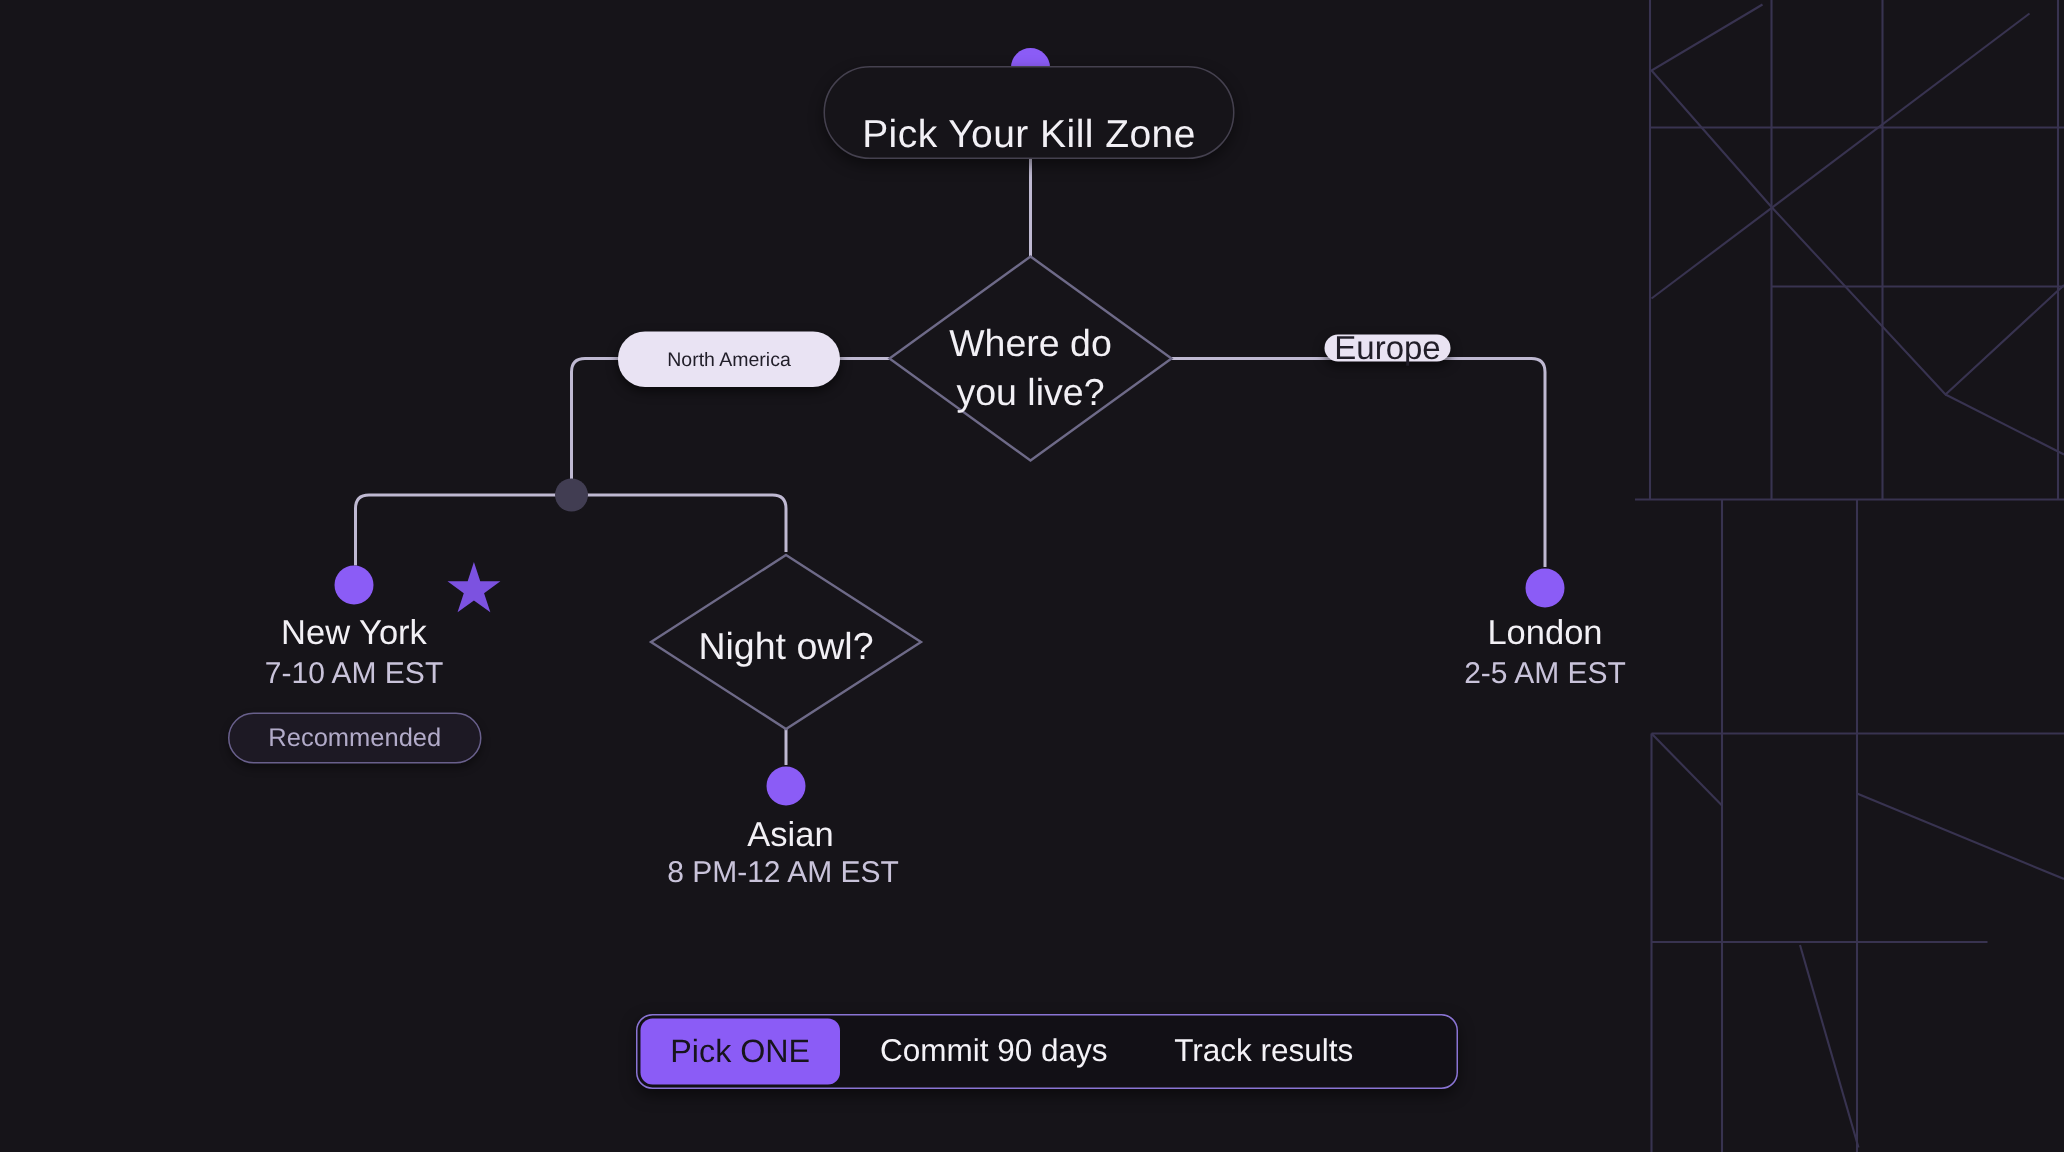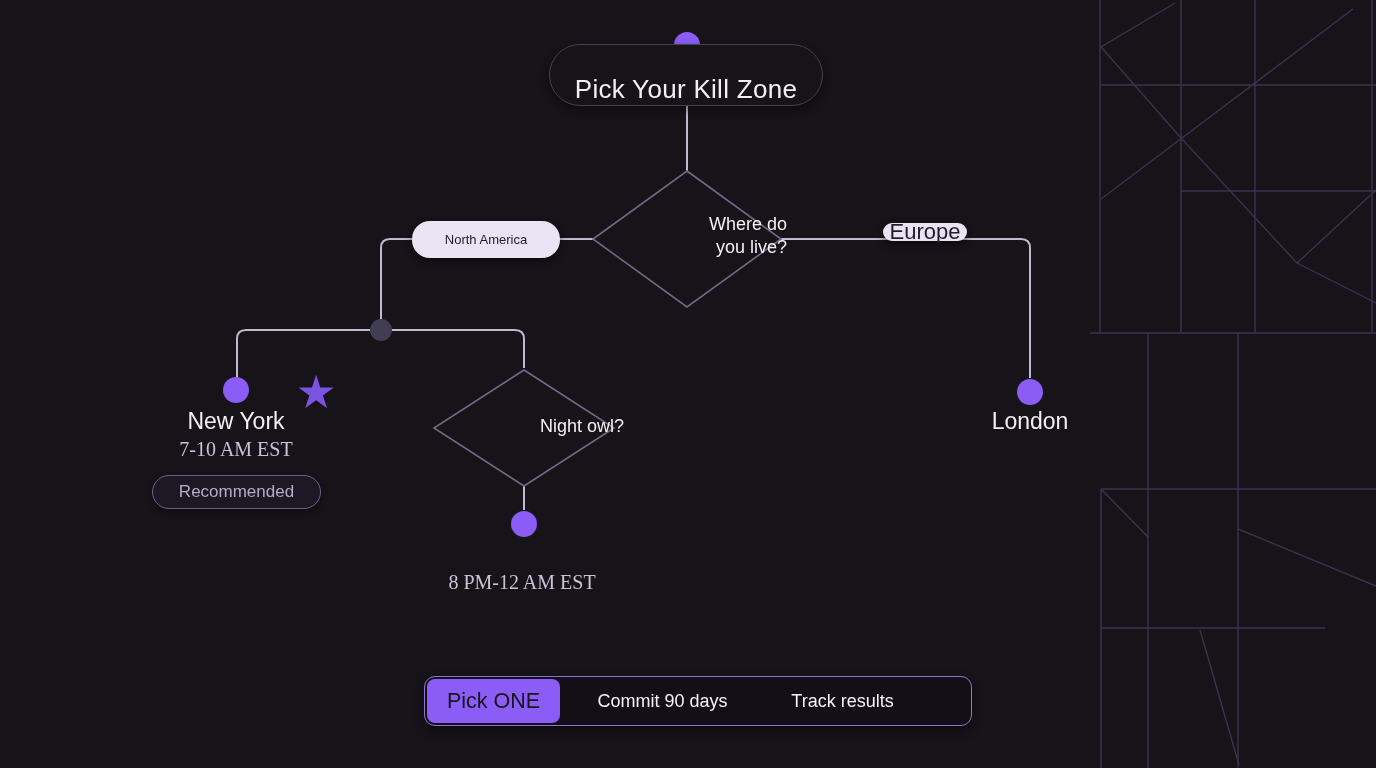--- a/index.html
+++ b/index.html
@@ -20,32 +20,32 @@
   .title-pill{left:549px;top:44px;width:272px;height:60px;border:1.5px solid var(--title-border);
     border-radius:31px;display:flex;align-items:flex-end;justify-content:center;
     color:var(--text-main);font-size:26px;font-weight:500;letter-spacing:.3px;
     background:var(--bg);box-shadow:0 4px 10px rgba(0,0,0,.45);}
   .dot{width:26px;height:26px;border-radius:50%;background:var(--accent);}
   .dot-title{left:674px;top:32px;}
   .dot-ny{left:223px;top:377px;}
   .dot-asian{left:511px;top:511px;}
   .dot-london{left:1017px;top:379px;}
 
-  .diamond-text{color:var(--text-main);font-size:18px;font-weight:500;text-align:right;line-height:1.3;}
+  .diamond-text{color:var(--text-main);font-size:25px;font-weight:500;text-align:center;line-height:1.3;}
   .dt-root{left:587px;top:213px;width:200px;}
   .dt-night{left:424px;top:415px;width:200px;}
 
   .branch-pill{background:var(--pill-bg);color:var(--pill-text);font-weight:500;
     display:flex;align-items:center;justify-content:center;border-radius:18px;
     box-shadow:0 3px 7px rgba(0,0,0,.55);}
   .pill-na{left:412px;top:221px;width:148px;height:37px;font-size:13px;}
   .pill-eu{left:883px;top:223px;width:84px;height:18px;font-size:22px;}
 
   .node-name{color:var(--text-main);font-size:23px;font-weight:500;text-align:center;}
-  .node-time{color:var(--text-sub);font-size:20px;text-align:center;font-family:Liberation Serif, serif;}
+  .node-time{color:var(--text-sub);font-size:20px;text-align:center;}
   .ny-name{left:136px;top:408px;width:200px;}
   .ny-time{left:136px;top:438px;width:200px;}
   .asian-name{left:427px;top:543px;width:200px;}
   .asian-time{left:422px;top:571px;width:200px;}
   .london-name{left:930px;top:408px;width:200px;}
   .london-time{left:930px;top:438px;width:200px;}
 
   .badge{left:152px;top:475px;width:167px;height:32px;border:1.5px solid var(--badge-border);
     border-radius:17px;display:flex;align-items:center;justify-content:center;
     color:var(--badge-text);font-size:17px;background:rgba(125,105,185,.07);
@@ -53,21 +53,21 @@
 
   .star{left:292px;top:368px;width:48px;height:48px;color:var(--star);font-size:46px;
     line-height:48px;text-align:center;}
 
   .footer-bar{left:424px;top:676px;width:526px;height:48px;border:1.5px solid var(--footer-border);
     border-radius:11px;background:var(--footer-bg);box-shadow:0 4px 10px rgba(0,0,0,.5);padding-left:20px;}
   .footer-btn{position:absolute;left:2px;top:2px;width:133px;height:44px;border-radius:8px;
     background:var(--accent);color:var(--btn-text);font-size:21.5px;font-weight:500;
     display:flex;align-items:center;justify-content:center;}
   .footer-item{position:absolute;top:0;height:48px;display:flex;align-items:center;
-    justify-content:center;color:#f4f2f7;font-size:18px;font-weight:500;}
+    justify-content:center;color:#f4f2f7;font-size:21px;font-weight:500;}
   .fi-commit{left:140px;width:195px;}
   .fi-track{left:330px;width:175px;}
 </style>
 </head>
 <body>
 
 <div class="stage">
 
   <svg class="layer" viewBox="0 0 1376 768" stroke="#383350" stroke-width="1.4" fill="none">
 
@@ -121,24 +121,26 @@
   <div class="abs star">★</div>
   <div class="abs node-name ny-name">New York</div>
   <div class="abs node-time ny-time">7-10 AM EST</div>
   <div class="abs badge">
     <span>Recommended</span>
   </div>
 
   <div class="abs diamond-text dt-night">Night owl?</div>
 
   <div class="abs dot dot-asian"></div>
+  <div class="abs node-name asian-name">Asian</div>
   <div class="abs node-time asian-time">8 PM-12 AM EST</div>
 
   <div class="abs dot dot-london"></div>
   <div class="abs node-name london-name">London</div>
+  <div class="abs node-time london-time">2-5 AM EST</div>
 
   <div class="abs footer-bar">
     <div class="footer-btn">Pick ONE</div>
     <div class="footer-item fi-commit">Commit 90 days</div>
     <div class="footer-item fi-track">Track results</div>
   </div>
 
 </div>
 
 </body></html>

